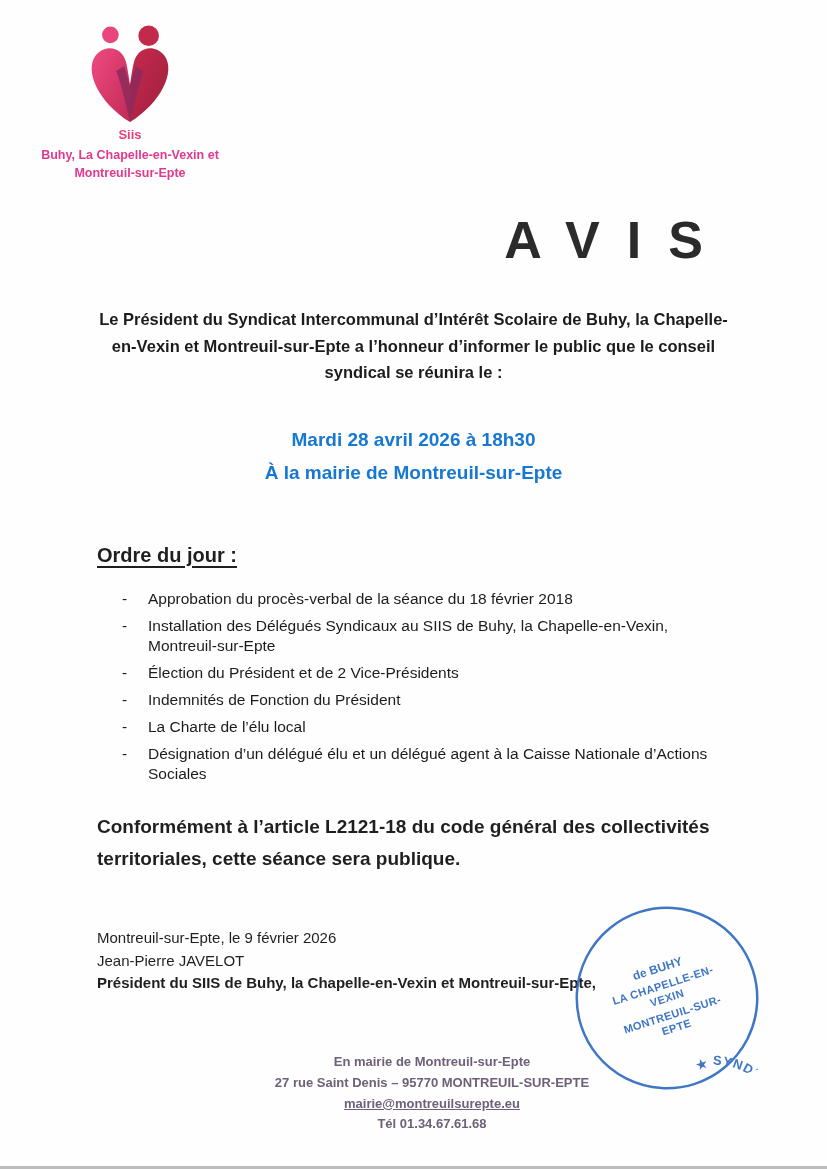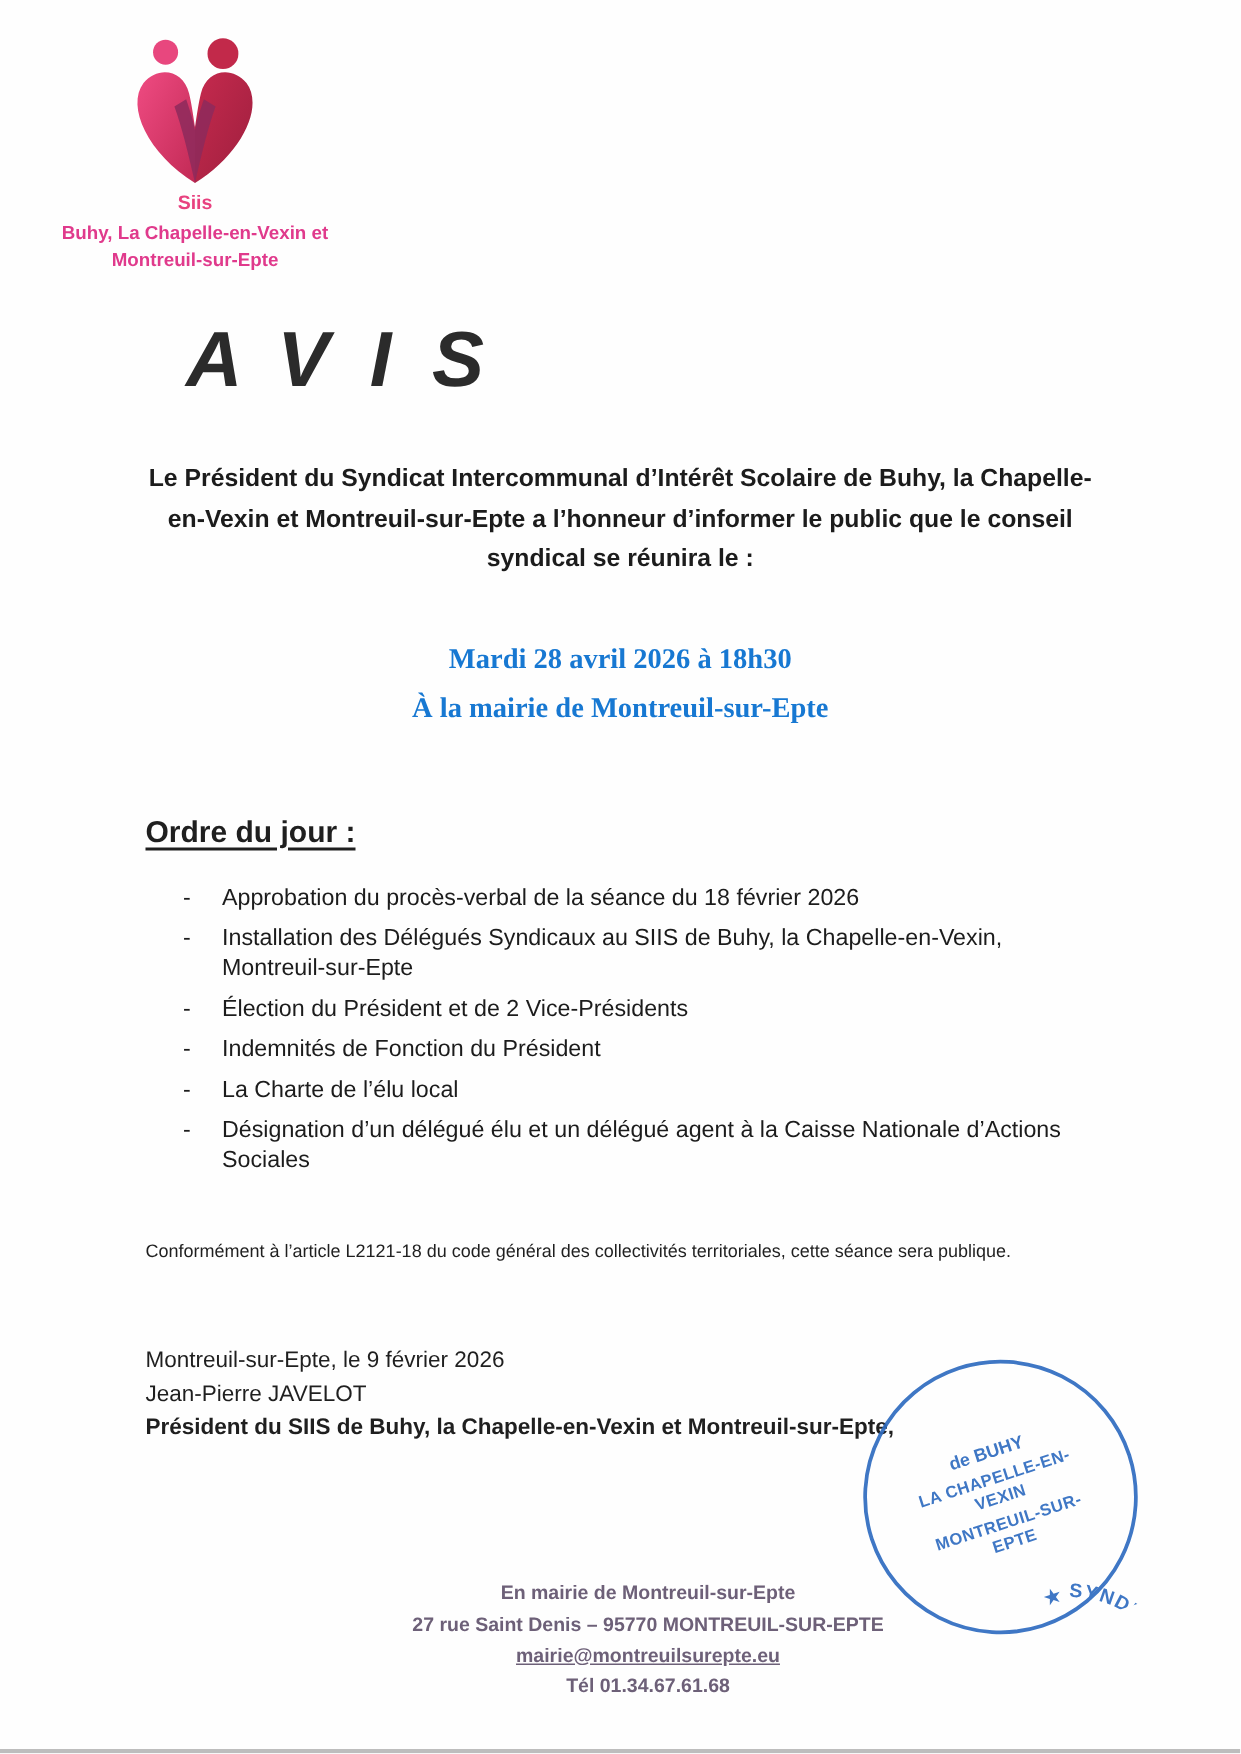--- a/index.html
+++ b/index.html
@@ -37,47 +37,45 @@
     font-size: 12.5px;
     line-height: 1.45;
     margin-top: 4px;
   }
 
   
   .content { padding: 210px 97px 0; }
 
   h1.avis {
     margin: 0;
-    text-align: left;
+    text-align: right;
     font-size: 52px;
     font-weight: bold;
     letter-spacing: 0.52em;
     text-indent: 0.52em;
     color: #2b2b2b;
-    font-style: italic;
   }
 
   p.intro {
     margin: 36px auto 0;
     max-width: 640px;
     text-align: center;
     font-weight: bold;
     font-size: 16.5px;
     line-height: 1.62;
     color: #1c1c1c;
   }
 
   .meeting {
     margin-top: 38px;
     text-align: center;
     color: #1778d2;
     font-weight: bold;
     font-size: 19px;
     line-height: 1.72;
-    font-family: Liberation Serif, serif;
   }
 
   .agenda-heading {
     margin-top: 54px;
     font-weight: bold;
     font-size: 20px;
     text-decoration: underline;
     text-decoration-thickness: 1.5px;
     text-underline-offset: 4px;
   }
@@ -95,23 +93,23 @@
     padding-left: 51px;
     margin-bottom: 7px;
   }
   ul.agenda li::before {
     content: "-";
     position: absolute;
     left: 25px;
   }
 
   p.legal {
-    margin: 39px 0 0;
-    font-weight: normal;
-    font-size: 12px;
+    margin: 26px 0 0;
+    font-weight: bold;
+    font-size: 19px;
     line-height: 1.7;
     max-width: 650px;
   }
 
   .signature {
     margin-top: 52px;
     text-align: left;
     font-size: 15px;
     line-height: 1.5;
   }
@@ -201,21 +199,21 @@
     <p class="intro">Le Président du Syndicat Intercommunal d’Intérêt Scolaire de Buhy, la Chapelle-en-Vexin et Montreuil-sur-Epte a l’honneur d’informer le public que le conseil syndical se réunira le :</p>
 
     <div class="meeting">
       <div>Mardi 28 avril 2026 à 18h30</div>
       <div>À la mairie de Montreuil-sur-Epte</div>
     </div>
 
     <div class="agenda-heading">Ordre du jour :</div>
 
     <ul class="agenda">
-      <li>Approbation du procès-verbal de la séance du 18 février 2026</li>
+      <li>Approbation du procès-verbal de la séance du 18 février 2018</li>
       <li>Installation des Délégués Syndicaux au SIIS de Buhy, la Chapelle-en-Vexin, Montreuil-sur-Epte</li>
       <li>Élection du Président et de 2 Vice-Présidents</li>
       <li>Indemnités de Fonction du Président</li>
       <li>La Charte de l’élu local</li>
       <li>Désignation d’un délégué élu et un délégué agent à la Caisse Nationale d’Actions Sociales</li>
     </ul>
 
     <p class="legal">Conformément à l’article L2121-18 du code général des collectivités territoriales, cette séance sera publique.</p>
 
     <div class="signature">

